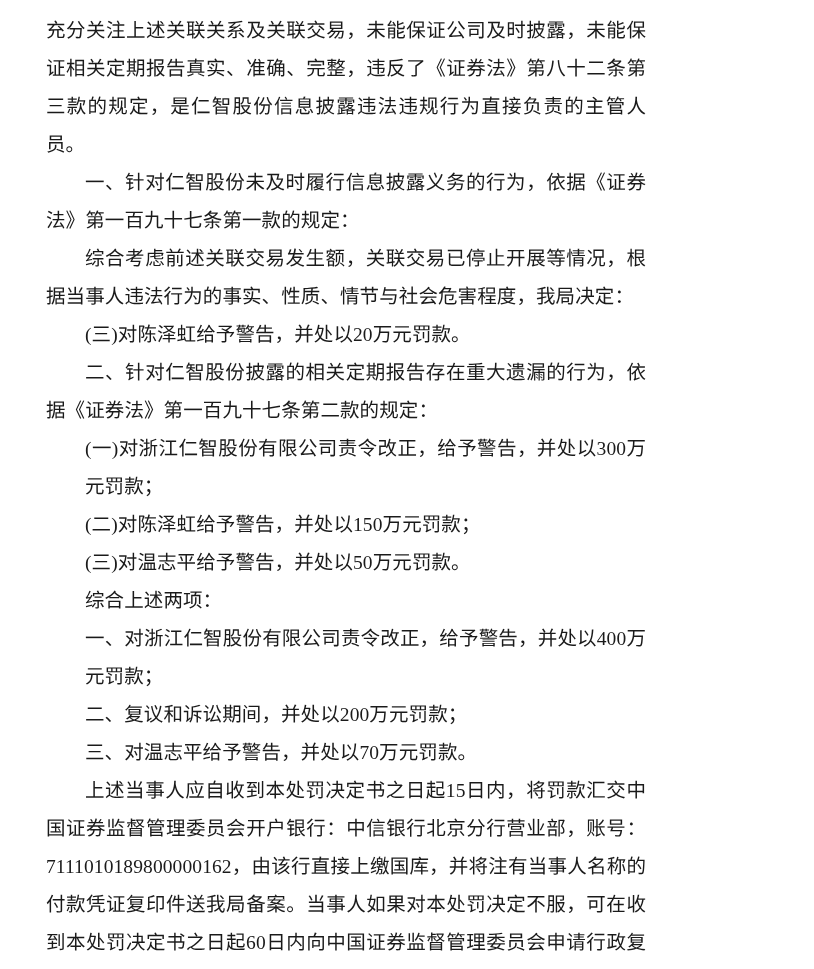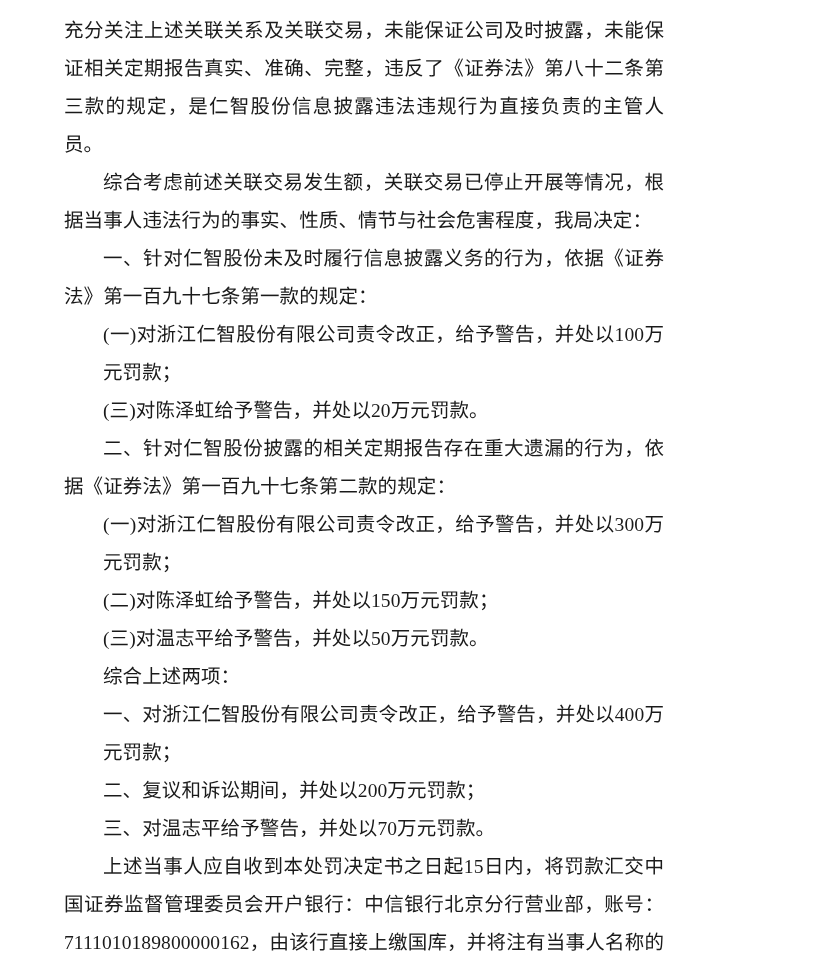--- a/index.html
+++ b/index.html
@@ -14,21 +14,21 @@
     font-family: "Liberation Serif", "DejaVu Serif", serif;
     color: #1a1a1a;
     overflow: hidden;
   }
   .page {
     position: relative;
     width: 734px;
     height: 969px;
     background: #ffffff;
     box-sizing: border-box;
-    padding: 12px 109px 0 64px;
+    padding: 12px 109px 0 46px;
   }
   .doc-body {
     width: 600px;
   }
   p {
     margin: 0;
     font-size: 19.5px;
     line-height: 38px;
     text-align: justify;
     text-justify: inter-ideograph;
@@ -49,23 +49,22 @@
     text-indent: 0;
     margin-left: 2em;
   }
 </style>
 </head>
 <body>
 
 <div class="page">
   <div class="doc-body" id="doc-body">
       <p class="cont">充分关注上述关联关系及关联交易，未能保证公司及时披露，未能保证相关定期报告真实、准确、完整，违反了《证券法》第八十二条第三款的规定，是仁智股份信息披露违法违规行为直接负责的主管人员。</p>
+      <p class="indent">一、针对仁智股份未及时履行信息披露义务的行为，依据《证券法》第一百九十七条第一款的规定：</p>
       <p class="indent">综合考虑前述关联交易发生额，关联交易已停止开展等情况，根据当事人违法行为的事实、性质、情节与社会危害程度，我局决定：</p>
-      <p class="indent">一、针对仁智股份未及时履行信息披露义务的行为，依据《证券法》第一百九十七条第一款的规定：</p>
-      <p class="item">(一)对浙江仁智股份有限公司责令改正，给予警告，并处以100万元罚款；</p>
       <p class="item">(三)对陈泽虹给予警告，并处以20万元罚款。</p>
       <p class="indent">二、针对仁智股份披露的相关定期报告存在重大遗漏的行为，依据《证券法》第一百九十七条第二款的规定：</p>
       <p class="item">(一)对浙江仁智股份有限公司责令改正，给予警告，并处以300万元罚款；</p>
       <p class="item">(二)对陈泽虹给予警告，并处以150万元罚款；</p>
       <p class="item">(三)对温志平给予警告，并处以50万元罚款。</p>
       <p class="item">综合上述两项：</p>
       <p class="item">一、对浙江仁智股份有限公司责令改正，给予警告，并处以400万元罚款；</p>
       <p class="item">二、复议和诉讼期间，并处以200万元罚款；</p>
       <p class="item">三、对温志平给予警告，并处以70万元罚款。</p>
       <p class="indent">上述当事人应自收到本处罚决定书之日起15日内，将罚款汇交中国证券监督管理委员会开户银行：中信银行北京分行营业部，账号：7111010189800000162，由该行直接上缴国库，并将注有当事人名称的付款凭证复印件送我局备案。当事人如果对本处罚决定不服，可在收到本处罚决定书之日起60日内向中国证券监督管理委员会申请行政复议(行政复议申请可以通过邮政快递寄送至中国证券监督管理委员会法治司）,也可在收到本处罚决定书之日起6个月内直接向有管辖权的人民法院提起行政诉讼。复议和诉讼期间，上述决定不停止执行。</p>

